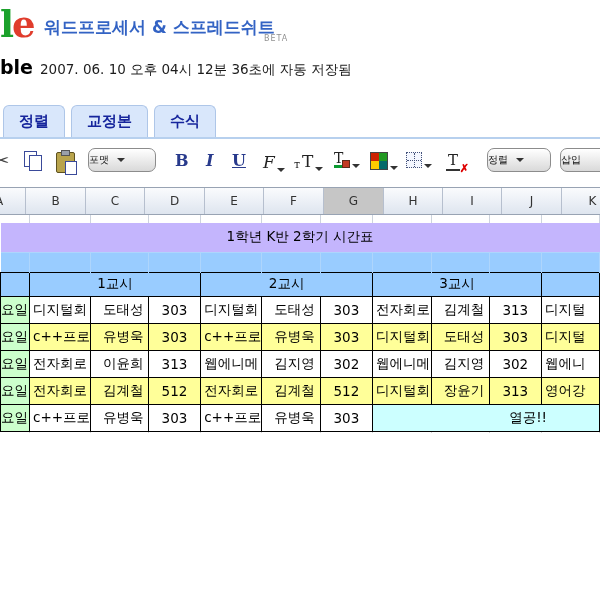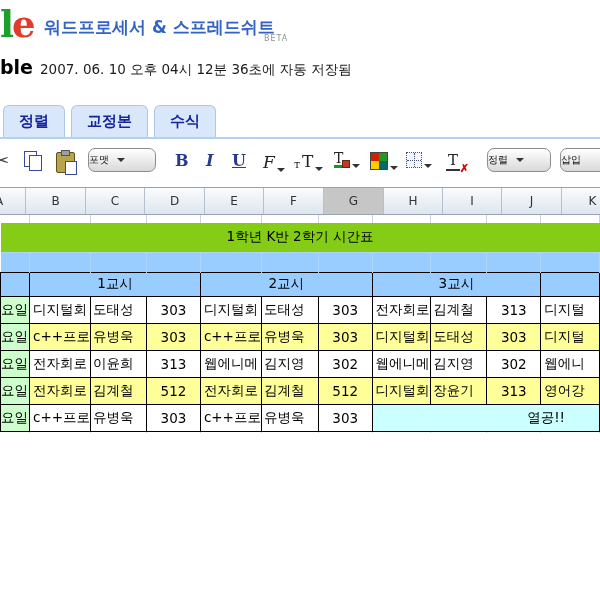--- a/index.html
+++ b/index.html
@@ -58,33 +58,33 @@
   .col{box-sizing:border-box;border-right:1px solid #b6bfce;text-align:center;line-height:26px;
        font-size:12px;color:#333;}
   .col.sel{background:#c6c6c6;}
   .col.first{text-align:left;text-indent:-5px;}
 
   
   table.sheet{position:absolute;left:0;top:215px;border-collapse:collapse;table-layout:fixed;
               font-size:13.5px;color:#000;}
   td{box-sizing:border-box;overflow:hidden;white-space:nowrap;padding:0;}
   tr.strip{height:8px;}   td.gs{background:#fff;border-right:1px solid #cdd3dd;}
-  tr.trow{height:29px;}   td.titleCell{background:#84cc16;text-align:center;}
+  tr.trow{height:29px;}   td.titleCell{background:#c4b5fd;text-align:center;}
   tr.brow{height:20px;}   td.bg{background:#99ccff;border-right:1px solid #aed5fc;border-top:1px solid #aed5fc;}
   tr.periods{height:24px;}
   tr.data{height:27px;}
   .tbl{border:1px solid #000;background:#fff;margin-top:26px;}
   .blue{background:#99ccff;}
   .pc{text-align:center;}
   .day{background:#ccffcc !important;text-align:right;padding-right:1px;}
   .ylw{background:#ffff99;}
   .subj{text-align:left;padding-left:3px;}
-  .name{text-align:left;padding-left:2px;}
+  .name{text-align:left;padding-left:12px;}
   .num{text-align:center;}
-  .cyan{background:#ccffff !important;text-align:right;padding-right:34px;}
+  .cyan{background:#ccffff !important;text-align:right;padding-right:52px;}
   tr.e1{height:26px;} tr.e2{height:27px;}
   td.g{background:#fff;border-right:1px solid #d5d5d5;border-bottom:1px solid #d5d5d5;}
   .selcell{position:absolute;left:323px;top:456px;width:62px;height:28px;box-sizing:border-box;
            border:2px solid #2456a8;background:transparent;}
   .below{position:absolute;left:0;top:484px;width:600px;height:116px;background:#e9edf6;}
 </style>
 </head>
 <body>
 
 <div class="screen">

